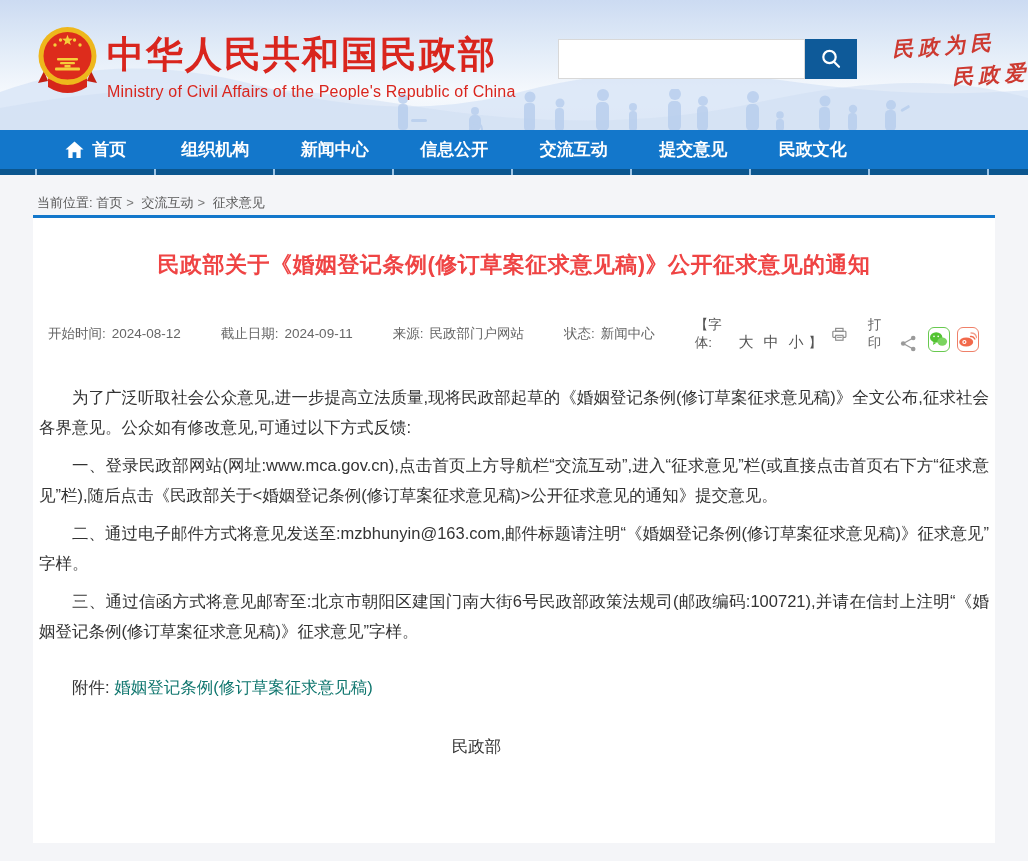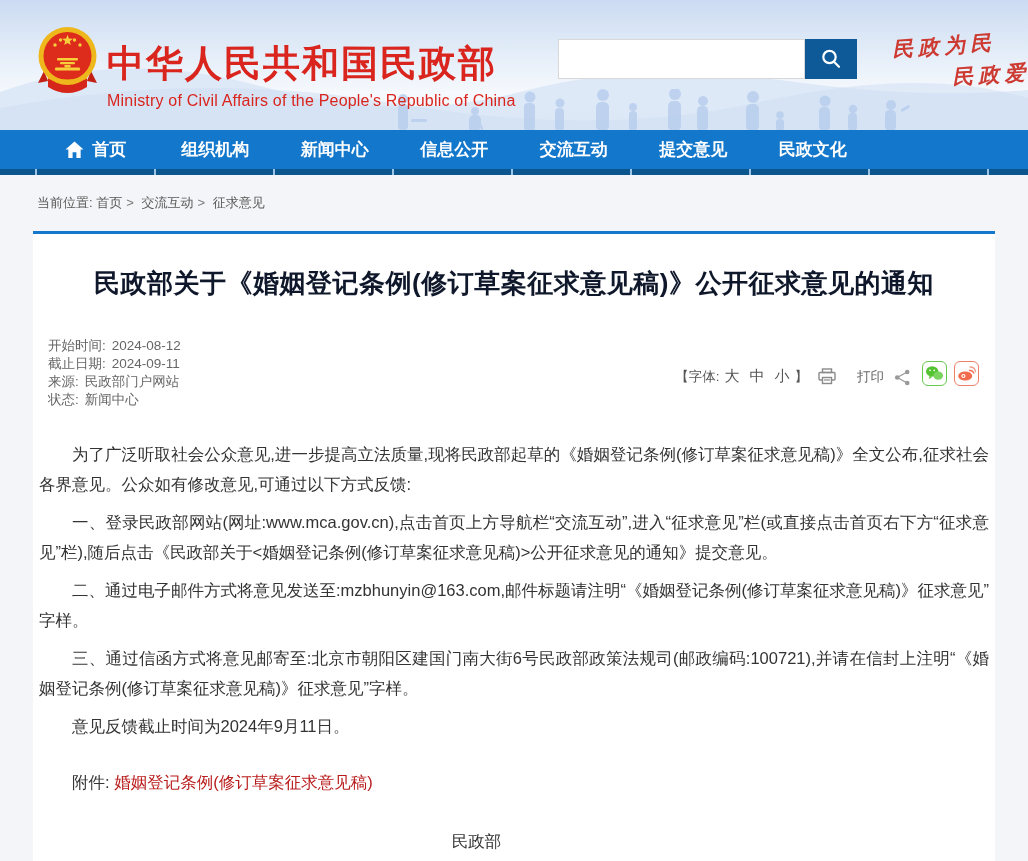--- a/index.html
+++ b/index.html
@@ -5,67 +5,67 @@
   * { margin:0; padding:0; box-sizing:border-box; }
   html,body { width:1028px; height:861px; overflow:hidden; }
   body { font-family:"Liberation Sans","DejaVu Sans",sans-serif; background:#f4f5f8; }
 
   
   .header { position:relative; height:130px; overflow:hidden;
     background:linear-gradient(180deg,#ccdbf2 0%,#e2ecf8 38%,#f6f9fd 72%,#edf3fa 100%); }
   .mountains { position:absolute; left:0; bottom:0; width:1028px; height:130px; }
   .people-svg { position:absolute; left:355px; bottom:-3px; }
   .emblem-svg { position:absolute; left:36px; top:25px; }
-  .title-block { position:absolute; left:107px; top:44px; }
+  .title-block { position:absolute; left:107px; top:35px; }
   .site-title { color:#d9251d; font-size:37px; font-weight:bold; letter-spacing:2px; line-height:1.1; }
   .site-subtitle { color:#d9251d; font-size:16px; margin-top:7px; letter-spacing:.2px; }
   .search-wrap { position:absolute; left:558px; top:39px; display:flex; }
   .search-input { width:247px; height:40px; border:1px solid #d8d8d8; background:#fff; outline:none;
     font-size:15px; padding:0 10px; }
   .search-btn { width:52px; height:40px; background:#0e5a99; border:none; cursor:pointer;
     display:flex; align-items:center; justify-content:center; }
   .slogan { position:absolute; left:893px; top:26px; width:220px; color:#cd3a31; font-style:italic;
     font-weight:bold; font-size:21px; letter-spacing:5px; transform:rotate(-4deg); line-height:1.5; }
   .slogan-l2 { display:block; margin-left:58px; white-space:nowrap; }
 
   
   .nav { height:39px; background:#1377cb; display:grid; grid-template-columns:repeat(8,1fr); padding:0 36px; }
   .nav-item { display:flex; align-items:center; justify-content:center; gap:8px; color:#fff;
     font-size:17px; font-weight:bold; cursor:pointer; white-space:nowrap; }
   .nav-strip { height:6px; background-color:#0b568f;
     background-image:repeating-linear-gradient(90deg,#9cc4e6 0 2px,transparent 2px 119px);
     background-position:35px 0; }
 
   
-  .breadcrumb { height:56px; padding:19px 0 0 37px; font-size:13px; color:#595959; background:#f4f5f8; }
+  .breadcrumb { height:40px; padding:19px 0 0 37px; font-size:13px; color:#595959; background:#f4f5f8; }
   .crumb-link { color:#595959; cursor:pointer; text-decoration:none; }
   .crumb-sep { margin:0 4px; color:#7a7a7a; }
 
   
   .card { margin:0 33px; background:#fff; border-top:3px solid #1377cb; padding:28px 0 60px; min-height:628px; }
-  .article-title { text-align:center; font-size:26px; font-weight:bold; color:#0f172a; margin:4px 40px 8px; letter-spacing:.5px; }
+  .article-title { text-align:center; font-size:22px; font-weight:bold; color:#ef4444; margin:4px 40px 8px; letter-spacing:.5px; }
   .meta-row { display:flex; justify-content:space-between; align-items:center; margin:36px 16px 0 15px;
     font-size:13.5px; color:#666; }
-  .meta-left { display:flex;flex-direction:column; }
+  .meta-left { display:flex; }
   .meta-item { margin-right:40px; white-space:nowrap; }
   .meta-item .v { margin-left:6px; }
   .toolbar { display:flex; align-items:flex-end; color:#555; }
   .font-size-btn { margin:0 5px; cursor:pointer; font-size:15px; }
   .print-group { display:flex; align-items:center; margin:0 6px 0 10px; cursor:pointer; color:#666; gap:21px; }
   .share-icon-btn { margin:0 4px; cursor:pointer; display:flex; align-items:center; }
   .badge { width:25px; height:25px; border-radius:6px; display:flex; align-items:center; justify-content:center;
     background:#fff; cursor:pointer; margin-left:7px; }
   .badge.wechat { border:1.5px solid #68c94f; }
   .badge.weibo  { border:1.5px solid #ef8068; }
 
   .body-text { margin-top:30px; padding:0 6px; font-size:16.5px; color:#333; line-height:30px; text-align:justify; }
   .body-text p { text-indent:2em; margin-top:8px; }
   .body-text p.first { }
   .attach-line { margin-top:26px; padding:0 6px; text-indent:2em; font-size:16.5px; color:#333; line-height:30px; }
-  .attach-link { color:#b91c1c; text-decoration:none; cursor:pointer; }
+  .attach-link { color:#0f766e; text-decoration:none; cursor:pointer; }
   .signature { text-align:center; padding-right:75px; margin-top:34px; font-size:16.5px; color:#333; }
 </style>
 </head>
 <body>
 
 <div class="header">
   <svg class="mountains" viewBox="0 0 1028 130" xmlns="http://www.w3.org/2000/svg">
     <path d="M0,92 Q120,48 260,86 T520,92 T780,80 T1028,90 L1028,130 L0,130 Z" fill="#d8e5f6" opacity="0.8"></path>
     <path d="M0,108 Q200,70 400,104 T760,102 T1028,98 L1028,130 L0,130 Z" fill="#cfdff3" opacity="0.55"></path>
   </svg>
@@ -245,21 +245,20 @@
         </svg>
       </span>
     </div>
   </div>
 
   <div class="body-text">
     <p class="first">为了广泛听取社会公众意见,进一步提高立法质量,现将民政部起草的《婚姻登记条例(修订草案征求意见稿)》全文公布,征求社会各界意见。公众如有修改意见,可通过以下方式反馈:</p>
     <p>一、登录民政部网站(网址:www.mca.gov.cn),点击首页上方导航栏“交流互动”,进入“征求意见”栏(或直接点击首页右下方“征求意见”栏),随后点击《民政部关于&lt;婚姻登记条例(修订草案征求意见稿)&gt;公开征求意见的通知》提交意见。</p>
     <p>二、通过电子邮件方式将意见发送至:mzbhunyin@163.com,邮件标题请注明“《婚姻登记条例(修订草案征求意见稿)》征求意见”字样。</p>
     <p>三、通过信函方式将意见邮寄至:北京市朝阳区建国门南大街6号民政部政策法规司(邮政编码:100721),并请在信封上注明“《婚姻登记条例(修订草案征求意见稿)》征求意见”字样。</p>
-    <p>意见反馈截止时间为2024年9月11日。</p>
   </div>
 
   <div class="attach-line">
     <span>附件:</span>
     <a class="attach-link">婚姻登记条例(修订草案征求意见稿)</a>
   </div>
 
   <div class="signature">民政部</div>
 
 </div>

